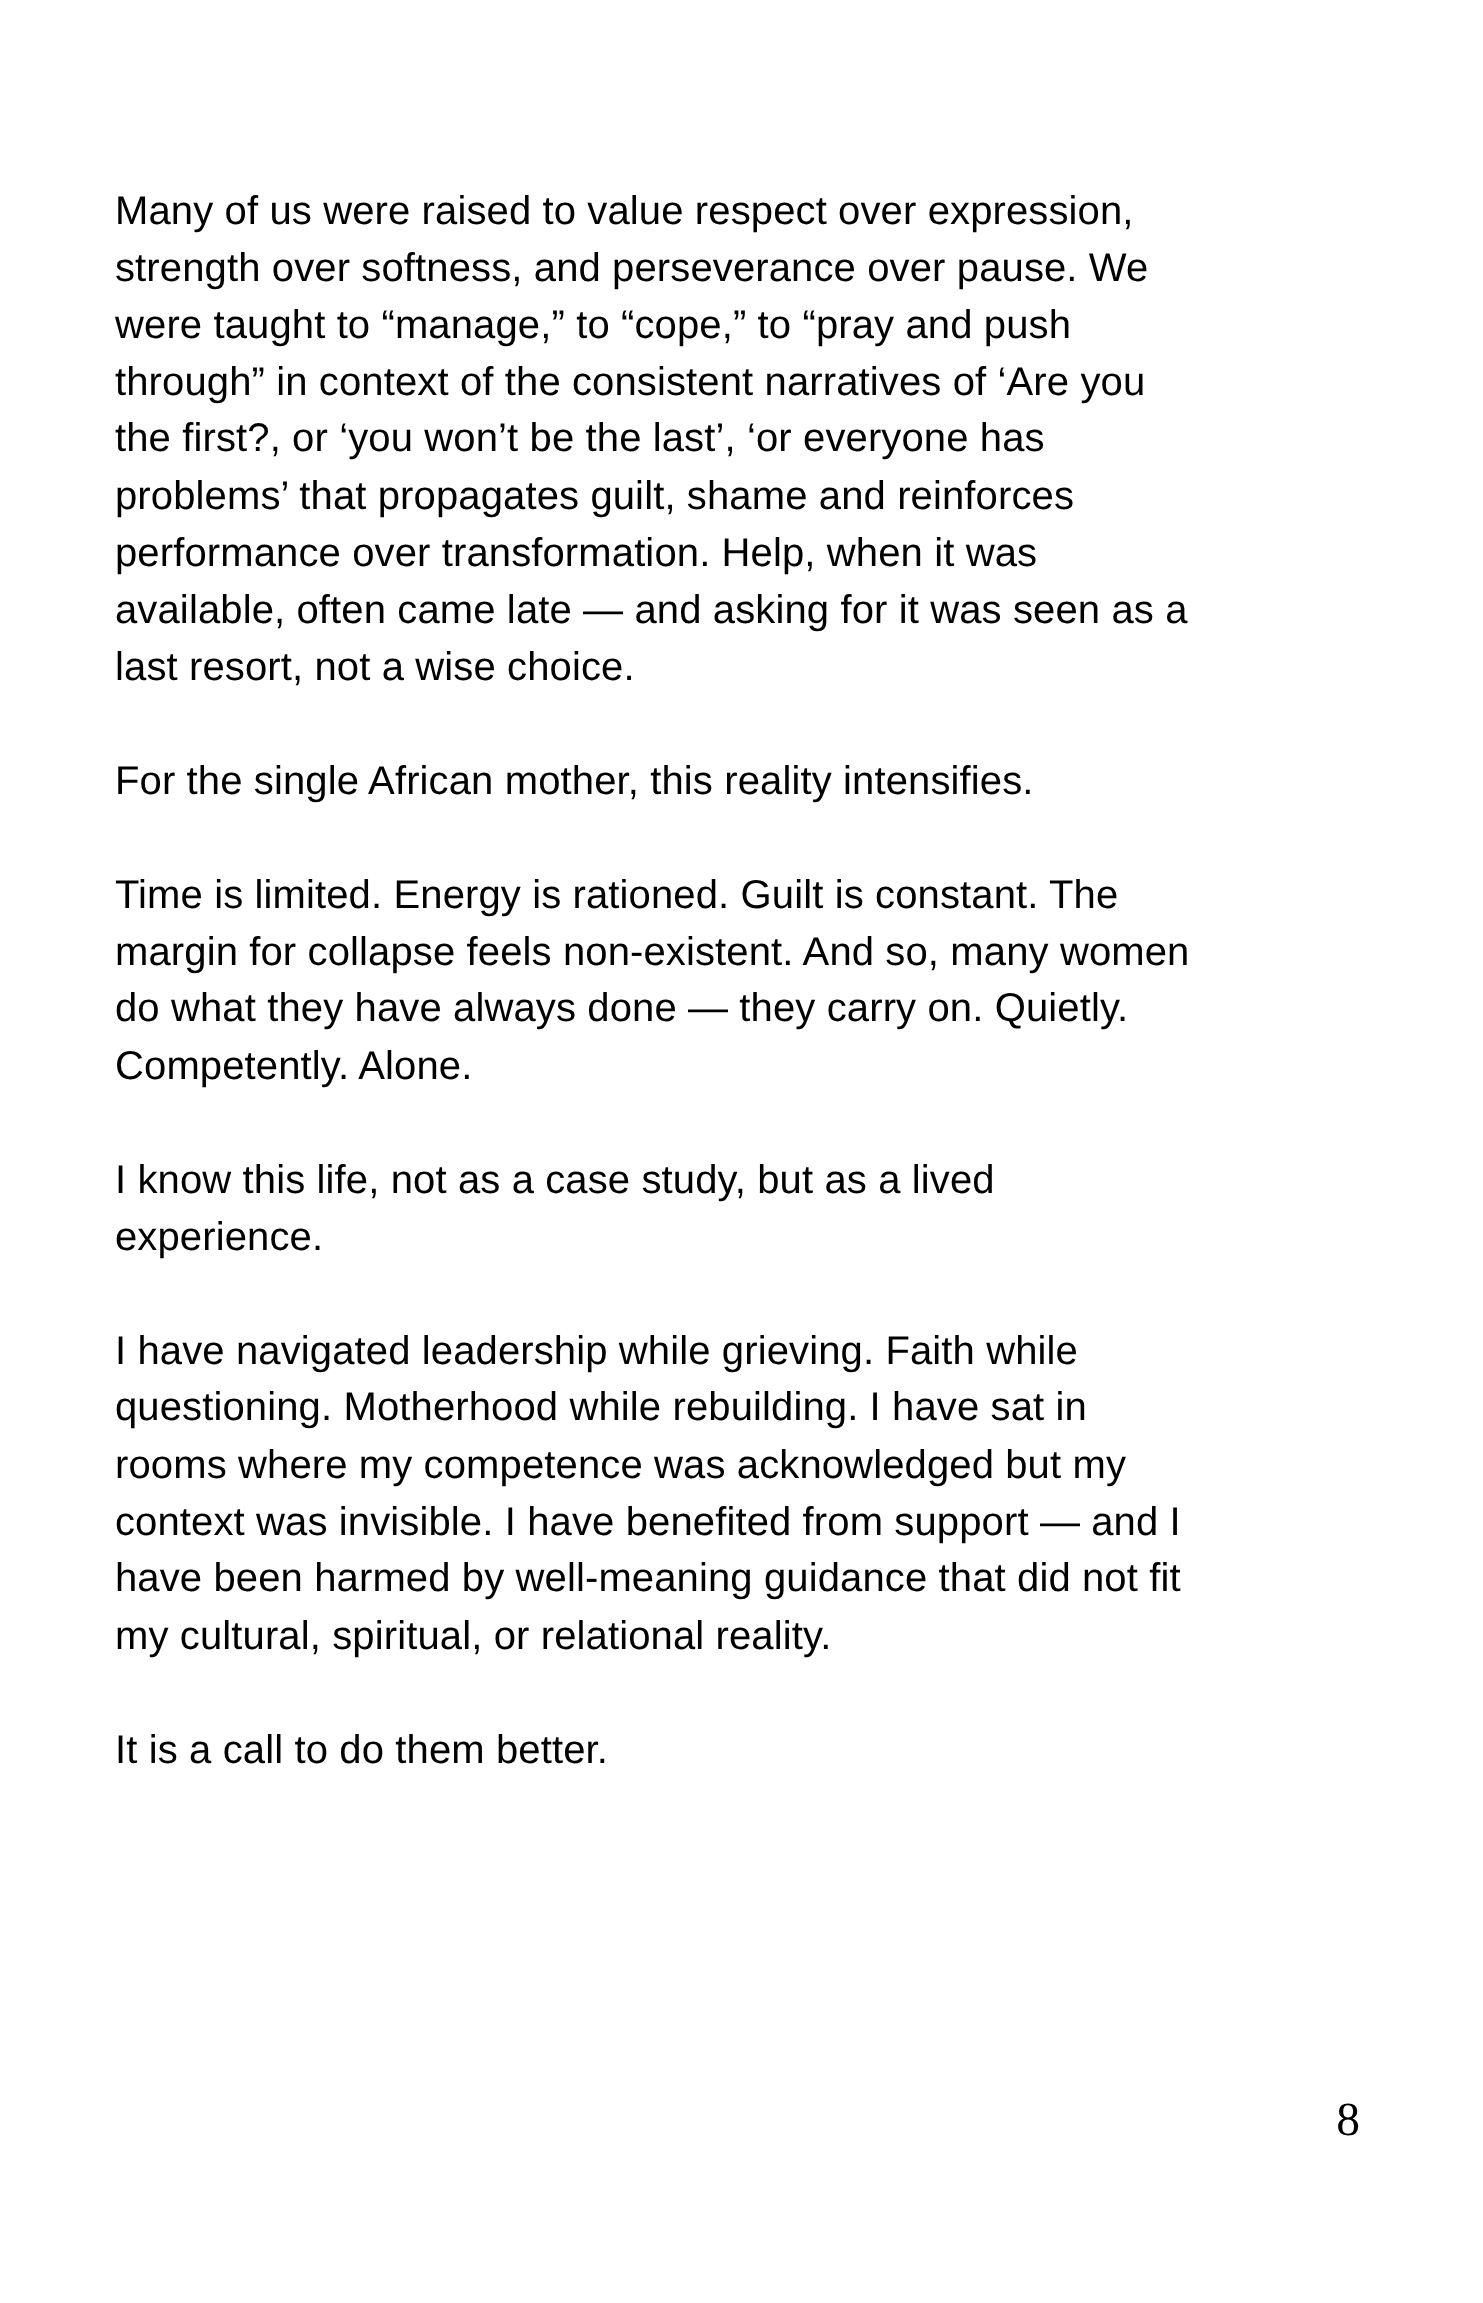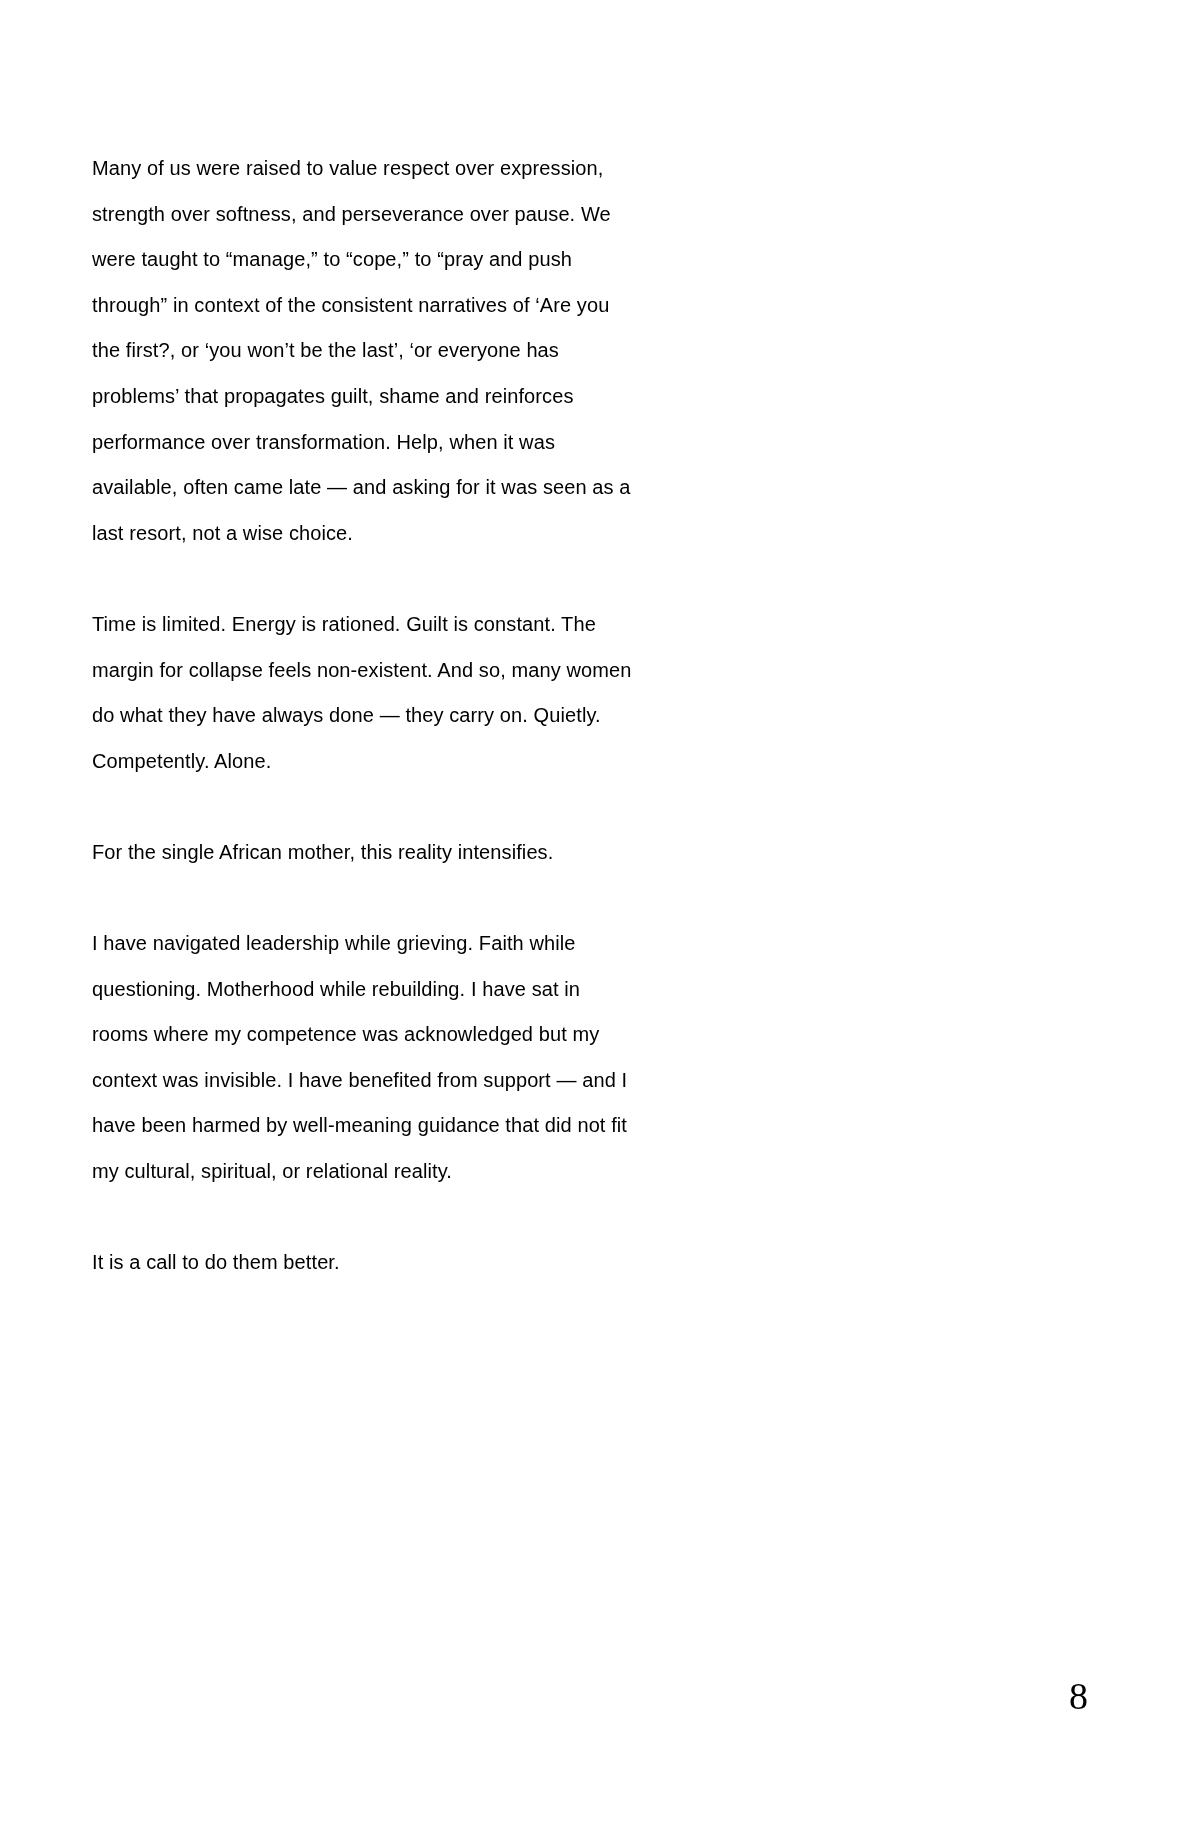--- a/index.html
+++ b/index.html
@@ -16,21 +16,21 @@
     font-family: "Liberation Sans", sans-serif;
   }
   .text-block {
     position: absolute;
     top: 0;
     left: 0;
     padding: 146px 100px 0 92px;
     width: 994px;
   }
   .paragraph {
-    font-size: 20px;
+    font-size: 32px;
     line-height: 45.6px;
     color: #000000;
     white-space: pre-line;
     letter-spacing: 0.1px;
     margin: 0 0 45.6px 0;
   }
   .paragraph:last-child {
     margin-bottom: 0;
   }
   .page-number {
@@ -50,25 +50,27 @@
   <div class="text-block">
     <div class="paragraph">Many of us were raised to value respect over expression,
 strength over softness, and perseverance over pause. We
 were taught to “manage,” to “cope,” to “pray and push
 through” in context of the consistent narratives of ‘Are you
 the first?, or ‘you won’t be the last’, ‘or everyone has
 problems’ that propagates guilt, shame and reinforces
 performance over transformation. Help, when it was
 available, often came late — and asking for it was seen as a
 last resort, not a wise choice.</div>
+    <div class="paragraph">For the single African mother, this reality intensifies.</div>
     <div class="paragraph">Time is limited. Energy is rationed. Guilt is constant. The
 margin for collapse feels non-existent. And so, many women
 do what they have always done — they carry on. Quietly.
 Competently. Alone.</div>
-    <div class="paragraph">For the single African mother, this reality intensifies.</div>
+    <div class="paragraph">I know this life, not as a case study, but as a lived
+experience.</div>
     <div class="paragraph">I have navigated leadership while grieving. Faith while
 questioning. Motherhood while rebuilding. I have sat in
 rooms where my competence was acknowledged but my
 context was invisible. I have benefited from support — and I
 have been harmed by well-meaning guidance that did not fit
 my cultural, spiritual, or relational reality.</div>
     <div class="paragraph">It is a call to do them better.</div>
   </div>
   <div class="page-number">8</div>
 </div>

